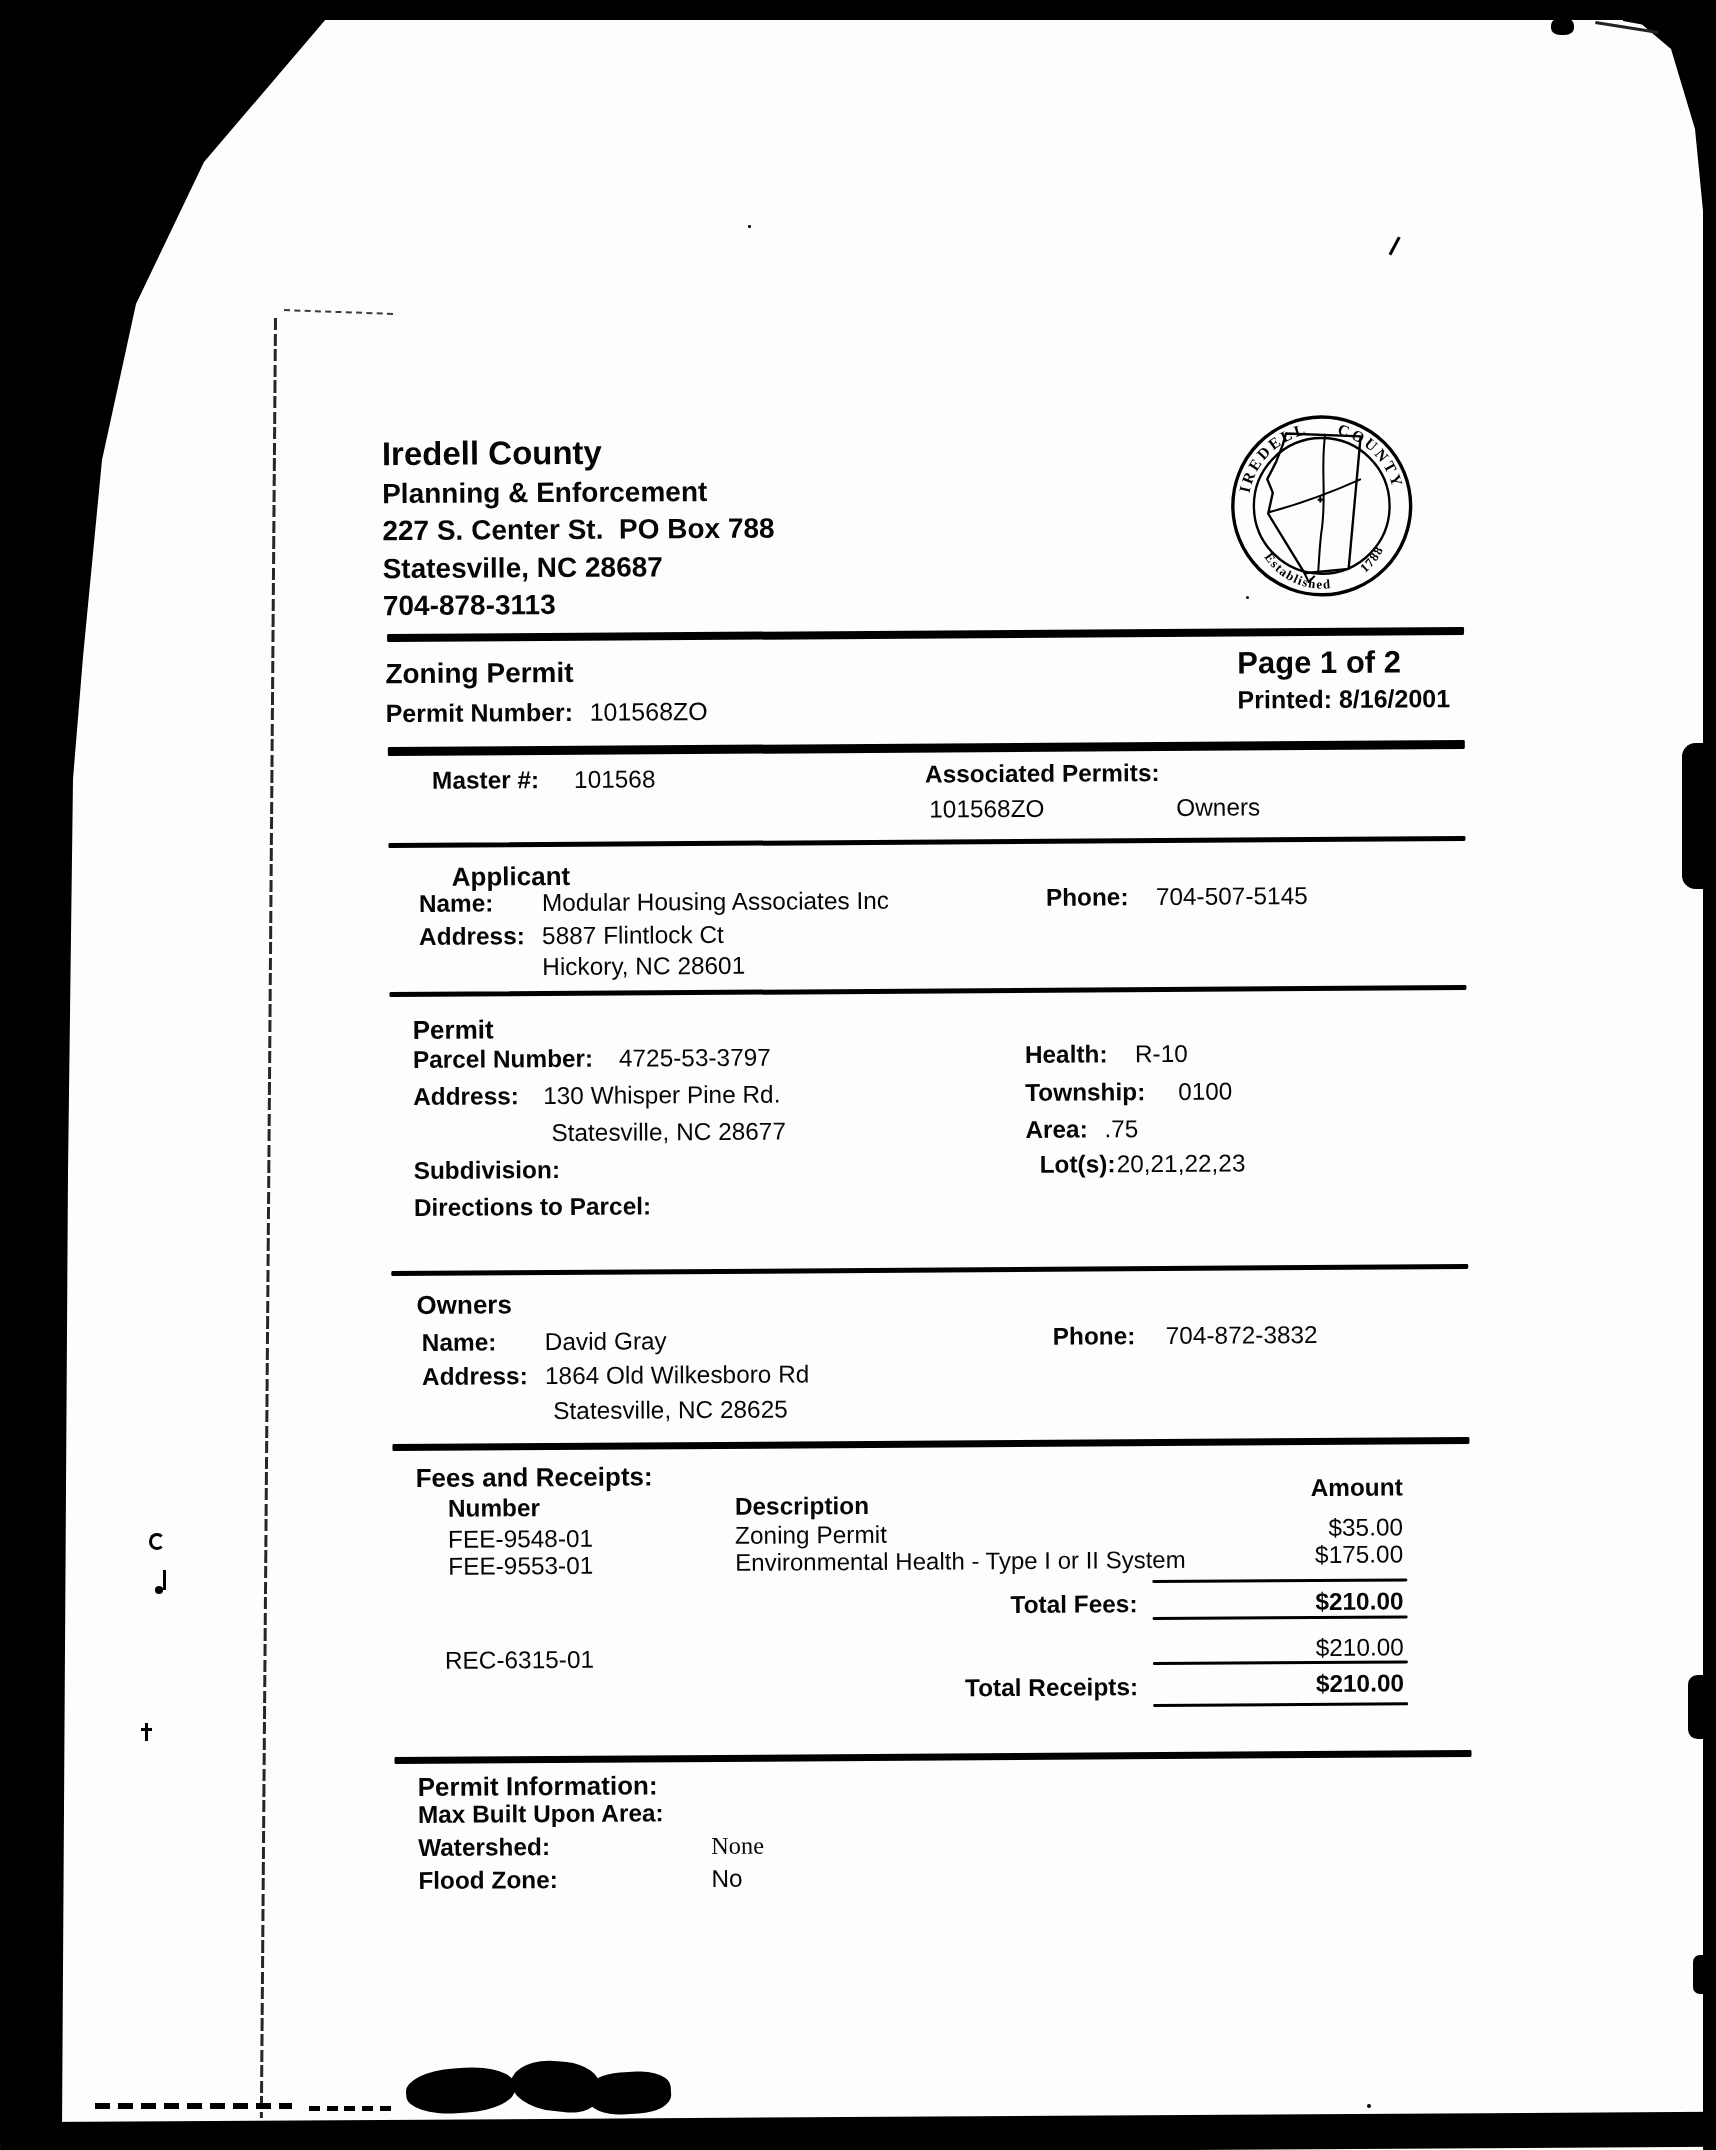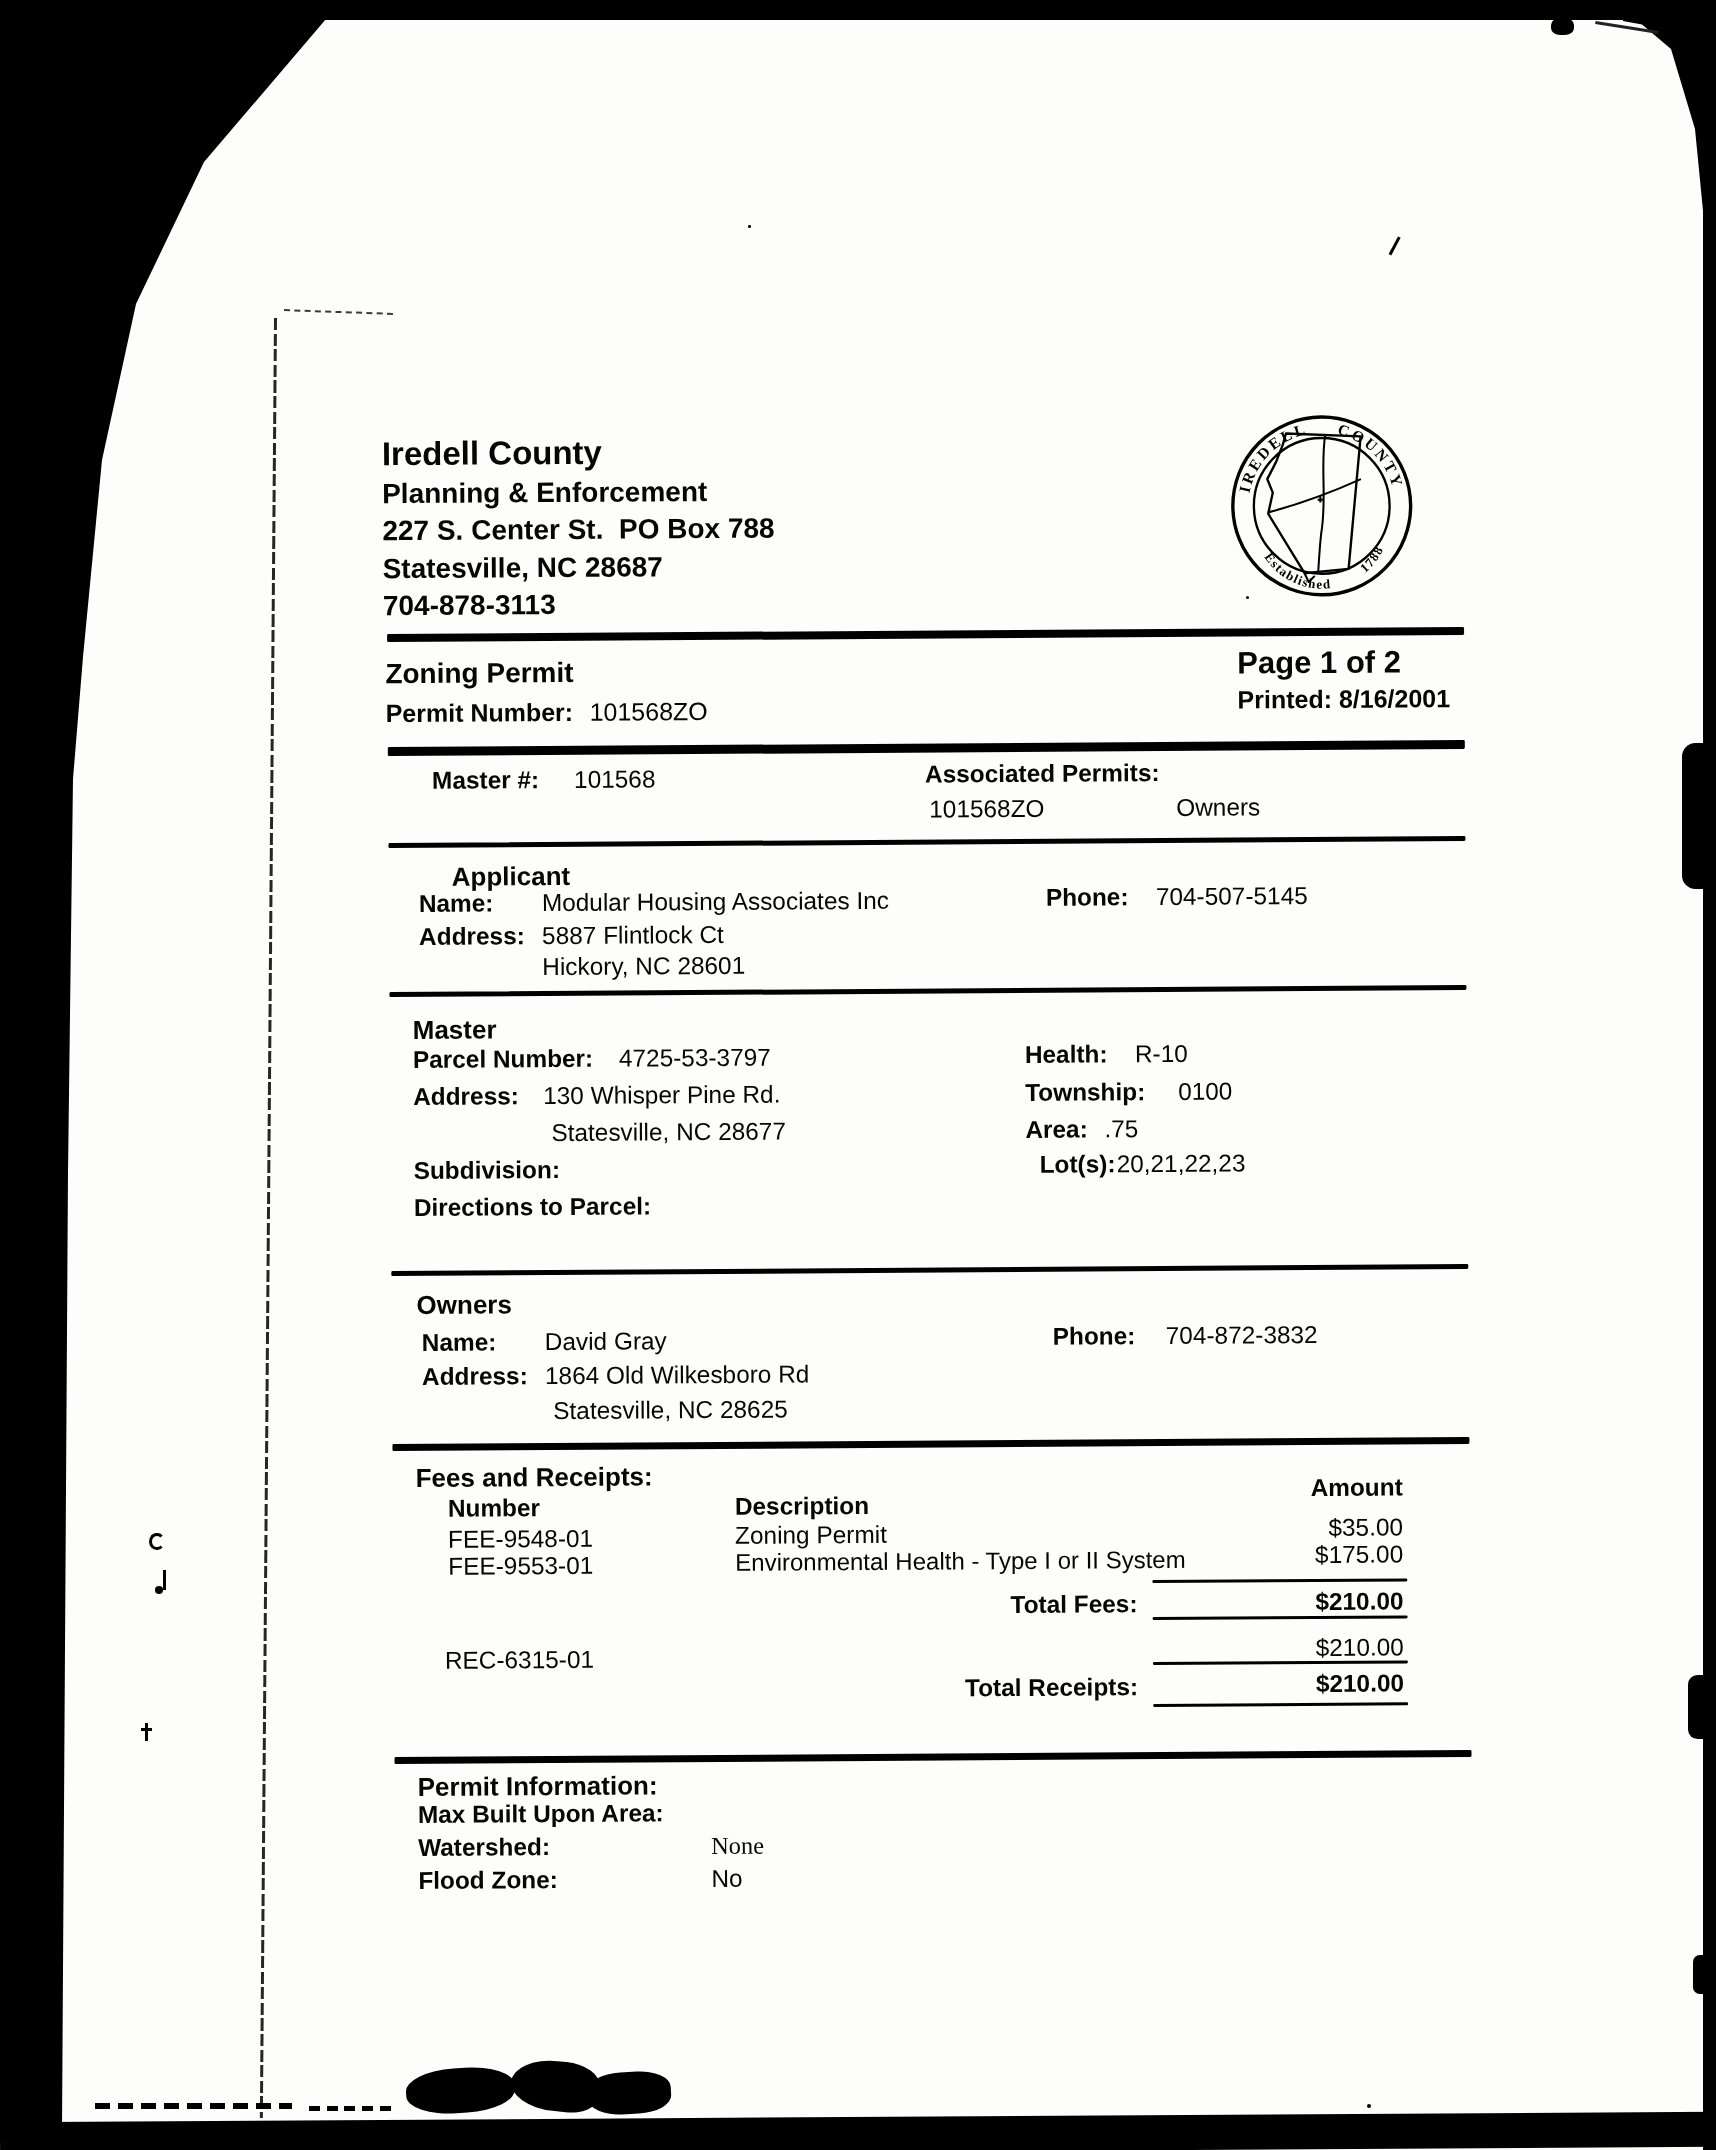--- a/index.html
+++ b/index.html
@@ -76,21 +76,21 @@
     <div class="t b" style="left:420px;top:889px;">Name:</div>
     <div class="t n" style="left:543px;top:889px;">Modular Housing Associates Inc</div>
     <div class="t b" style="left:1047px;top:887px;">Phone:</div>
     <div class="t n" style="left:1157px;top:887px;">704-507-5145</div>
     <div class="t b" style="left:420px;top:922px;">Address:</div>
     <div class="t n" style="left:543px;top:922px;">5887 Flintlock Ct</div>
     <div class="t n" style="left:543px;top:953px;">Hickory, NC 28601</div>
 
     <div class="rule" style="left:390px;top:989px;width:1077px;height:5.4px;"></div>
 
-    <div class="t b" style="left:413px;top:1014px;font-size:26px;">Master</div>
+    <div class="t b" style="left:413px;top:1014px;font-size:26px;">Permit</div>
     <div class="t b" style="left:413px;top:1045px;">Parcel Number:</div>
     <div class="t n" style="left:619px;top:1045px;">4725-53-3797</div>
     <div class="t b" style="left:1025px;top:1044px;">Health:</div>
     <div class="t n" style="left:1135px;top:1044px;">R-10</div>
     <div class="t b" style="left:413px;top:1082px;">Address:</div>
     <div class="t n" style="left:543px;top:1082px;">130 Whisper Pine Rd.</div>
     <div class="t b" style="left:1025px;top:1082px;">Township:</div>
     <div class="t n" style="left:1162px;top:1082px;margin-left:16px;">0100</div>
     <div class="t n" style="left:551px;top:1119px;">Statesville, NC 28677</div>
     <div class="t b" style="left:1025px;top:1119px;">Area:</div>

